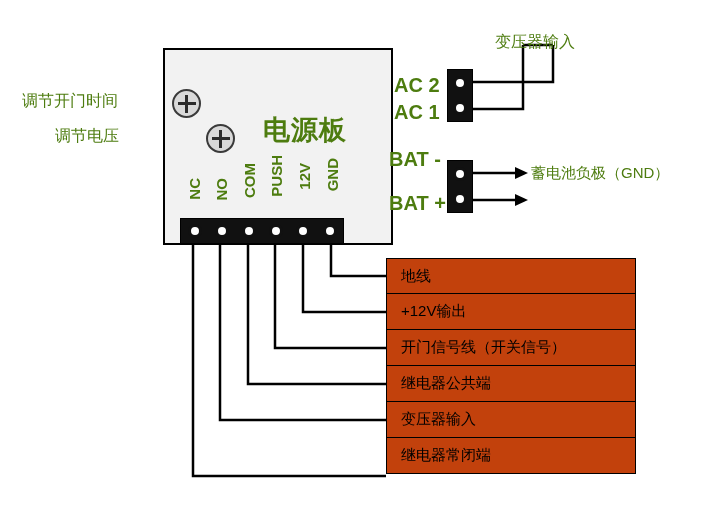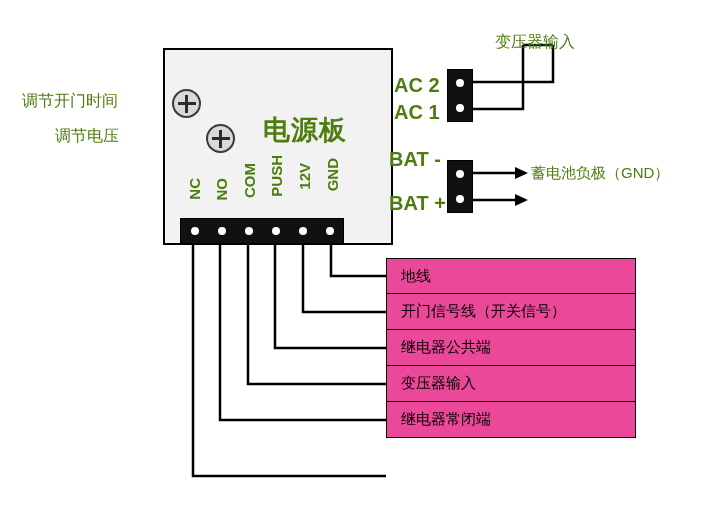--- a/index.html
+++ b/index.html
@@ -74,21 +74,21 @@
   
   #table{
     left:386px;top:258px;width:250px;
   }
   .trow{
     border:1px solid #000;border-top:none;
     height:36px;box-sizing:border-box;
     display:flex;align-items:center;
     padding-left:14px;
     font-size:15px;
-    background:#ec4899;
+    background:#c2410c;
   }
   .trow.first{border-top:1px solid #000;}
 
   svg.overlay{position:absolute;left:0;top:0;width:724px;height:522px;pointer-events:none;}
 </style>
 </head>
 <body>
 
 <div class="wrap">
 
@@ -154,19 +154,20 @@
   </div>
   <div class="abs txt rlabel" style="left:389px;top:148px;">BAT -</div>
   <div class="abs txt rlabel" style="left:389px;top:192px;">BAT +</div>
 
   <div class="abs txt cn-big" style="left:495px;top:32px;">变压器输入</div>
 
   <div class="abs txt cn" style="left:531px;top:164px;">蓄电池负极（GND）</div>
 
   <div class="abs" id="table">
     <div class="trow first">地线</div>
+    <div class="trow">+12V输出</div>
     <div class="trow">开门信号线（开关信号）</div>
     <div class="trow">继电器公共端</div>
     <div class="trow">变压器输入</div>
     <div class="trow">继电器常闭端</div>
   </div>
 
 </div>
 
 </body></html>

